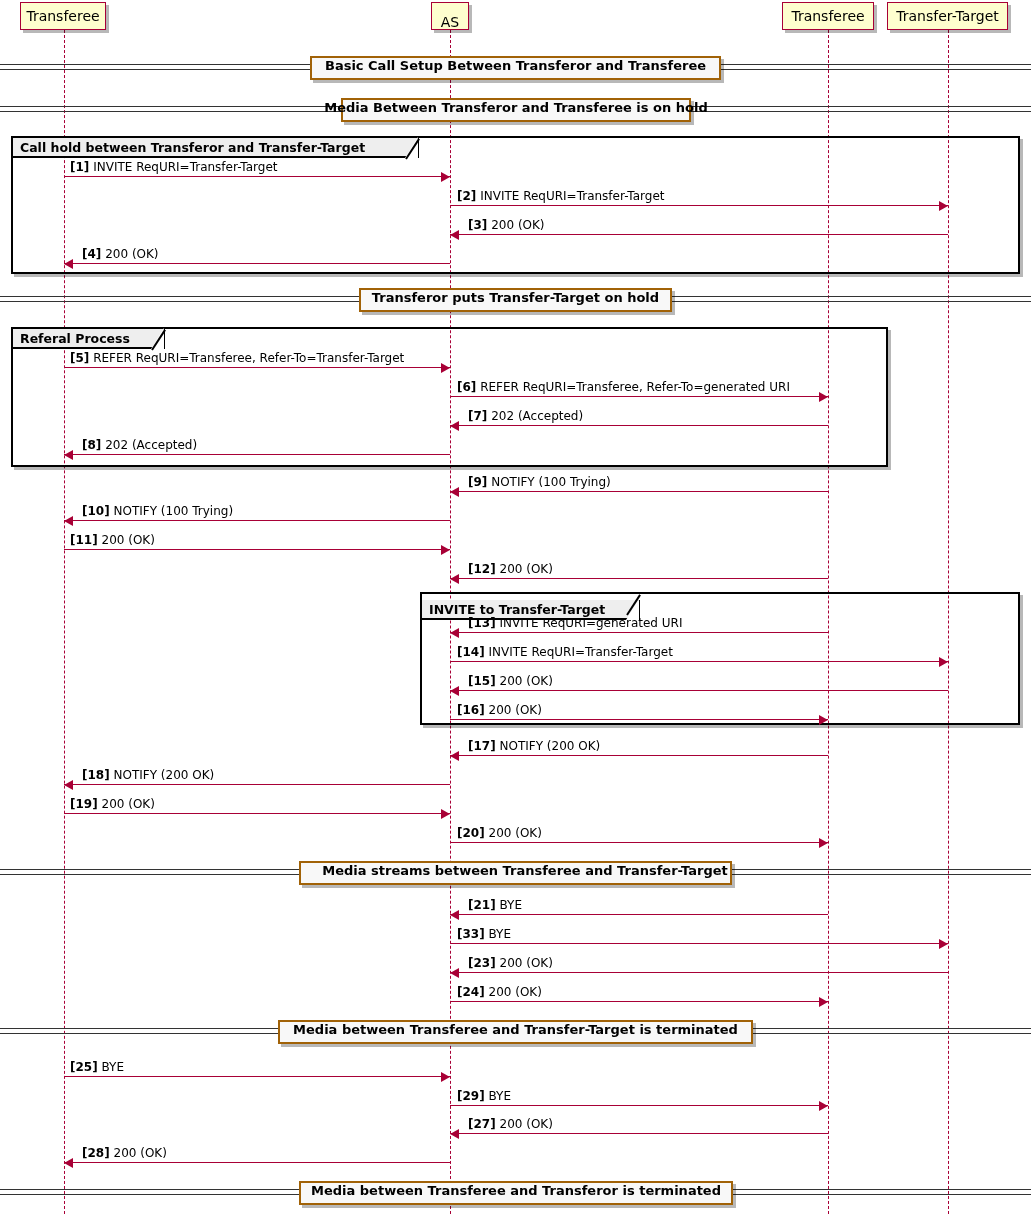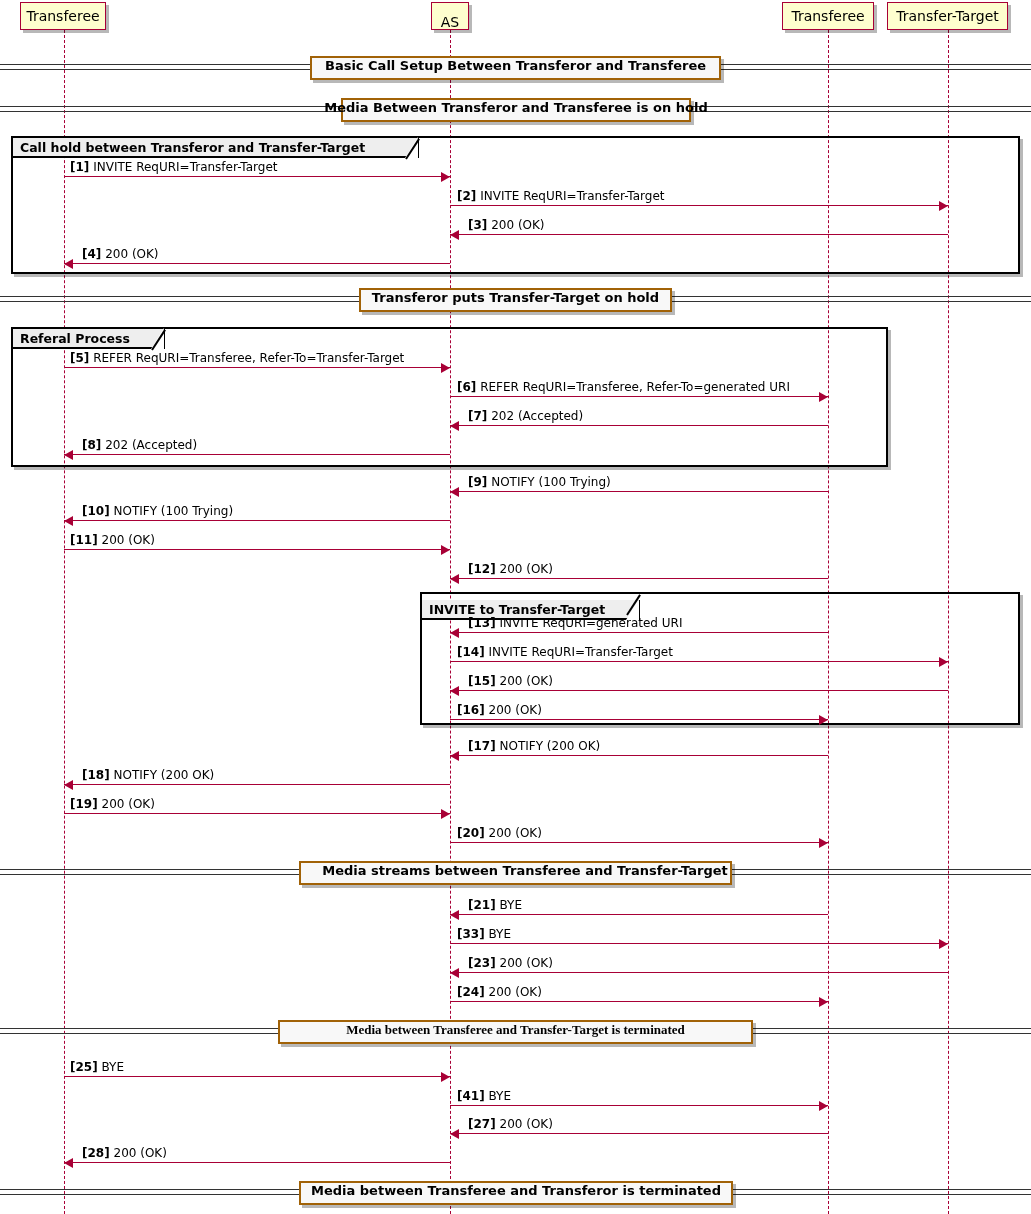--- a/index.html
+++ b/index.html
@@ -177,21 +177,21 @@
       <div class="arrowhead left" style="top: 968px; left: 450px;"></div>
       <div class="msglabel" style="left: 468px; top: 957px;"><b>[23]</b> <span> 200 (OK)</span></div>
       <div class="msg" style="left: 450px; top: 1001px; width: 378px;"></div>
       <div class="arrowhead right" style="top: 997px; left: 819px;"></div>
       <div class="msglabel" style="left: 457px; top: 986px;"><b>[24]</b> <span> 200 (OK)</span></div>
       <div class="msg" style="left: 64px; top: 1076px; width: 386px;"></div>
       <div class="arrowhead right" style="top: 1072px; left: 441px;"></div>
       <div class="msglabel" style="left: 70px; top: 1061px;"><b>[25]</b> <span> BYE</span></div>
       <div class="msg" style="left: 450px; top: 1105px; width: 378px;"></div>
       <div class="arrowhead right" style="top: 1101px; left: 819px;"></div>
-      <div class="msglabel" style="left: 457px; top: 1090px;"><b>[41]</b> <span> BYE</span></div>
+      <div class="msglabel" style="left: 457px; top: 1090px;"><b>[29]</b> <span> BYE</span></div>
       <div class="msg" style="left: 450px; top: 1133px; width: 378px;"></div>
       <div class="arrowhead left" style="top: 1129px; left: 450px;"></div>
       <div class="msglabel" style="left: 468px; top: 1118px;"><b>[27]</b> <span> 200 (OK)</span></div>
       <div class="msg" style="left: 64px; top: 1162px; width: 386px;"></div>
       <div class="arrowhead left" style="top: 1158px; left: 64px;"></div>
       <div class="msglabel" style="left: 82px; top: 1147px;"><b>[28]</b> <span> 200 (OK)</span></div>
     </div>
   <div id="dividers-layer">
       <div class="divider-lines" style="top: 64px;"></div>
       <div class="divider-box" style="left: 310px; top: 56px; width: 411px;">
@@ -203,21 +203,21 @@
       </div>
       <div class="divider-lines" style="top: 296px;"></div>
       <div class="divider-box" style="left: 359px; top: 288px; width: 313px;">
         <span>Transferor puts Transfer-Target on hold</span>
       </div>
       <div class="divider-lines" style="top: 869px;"></div>
       <div class="divider-box" style="left: 299px; top: 861px; width: 433px; padding-left: 28px;">
         <span>Media streams between Transferee and Transfer-Target</span>
       </div>
       <div class="divider-lines" style="top: 1028px;"></div>
-      <div class="divider-box" style="left: 278px; top: 1020px; width: 475px; font-family: Liberation Serif, serif;">
+      <div class="divider-box" style="left: 278px; top: 1020px; width: 475px;">
         <span>Media between Transferee and Transfer-Target is terminated</span>
       </div>
       <div class="divider-lines" style="top: 1189px;"></div>
       <div class="divider-box" style="left: 299px; top: 1181px; width: 434px;">
         <span>Media between Transferee and Transferor is terminated</span>
       </div>
     </div>
   <div id="participants-layer">
       <div class="participant" style="left: 20px; top: 2px; width: 86px; height: 28px;">
         <span>Transferee</span>

